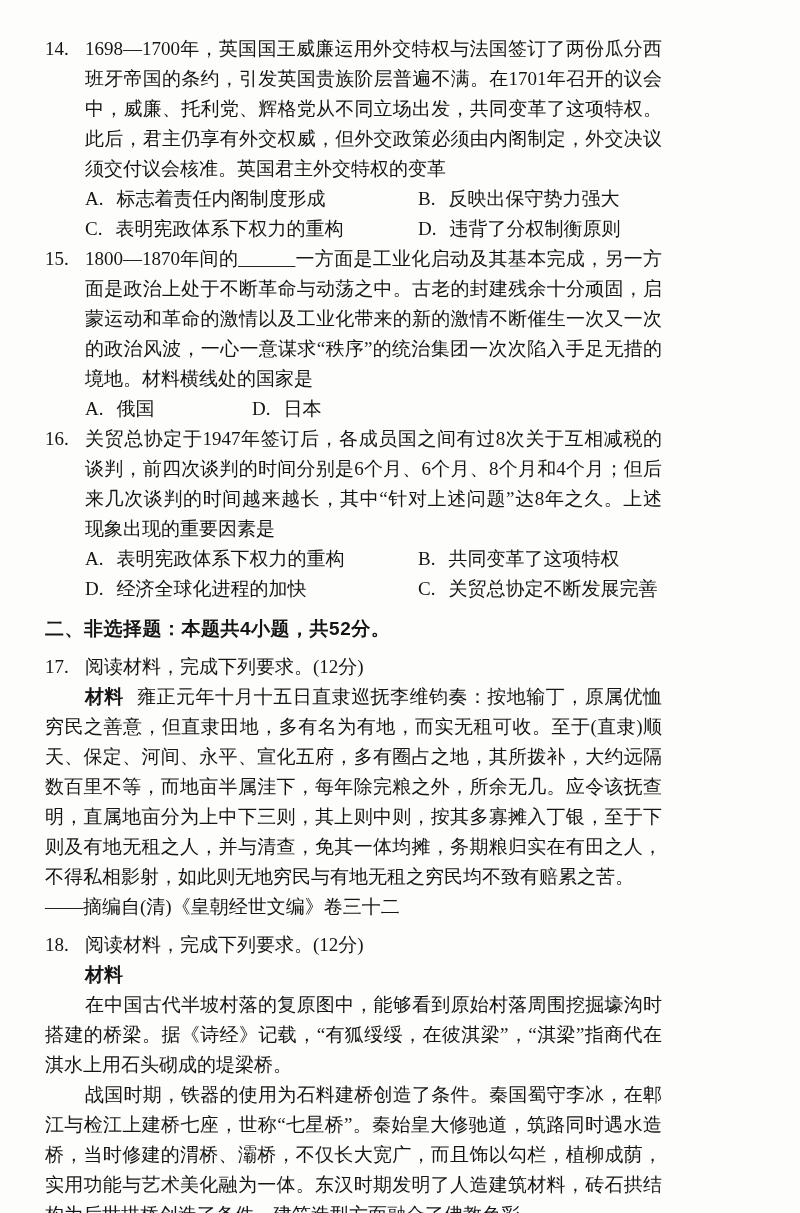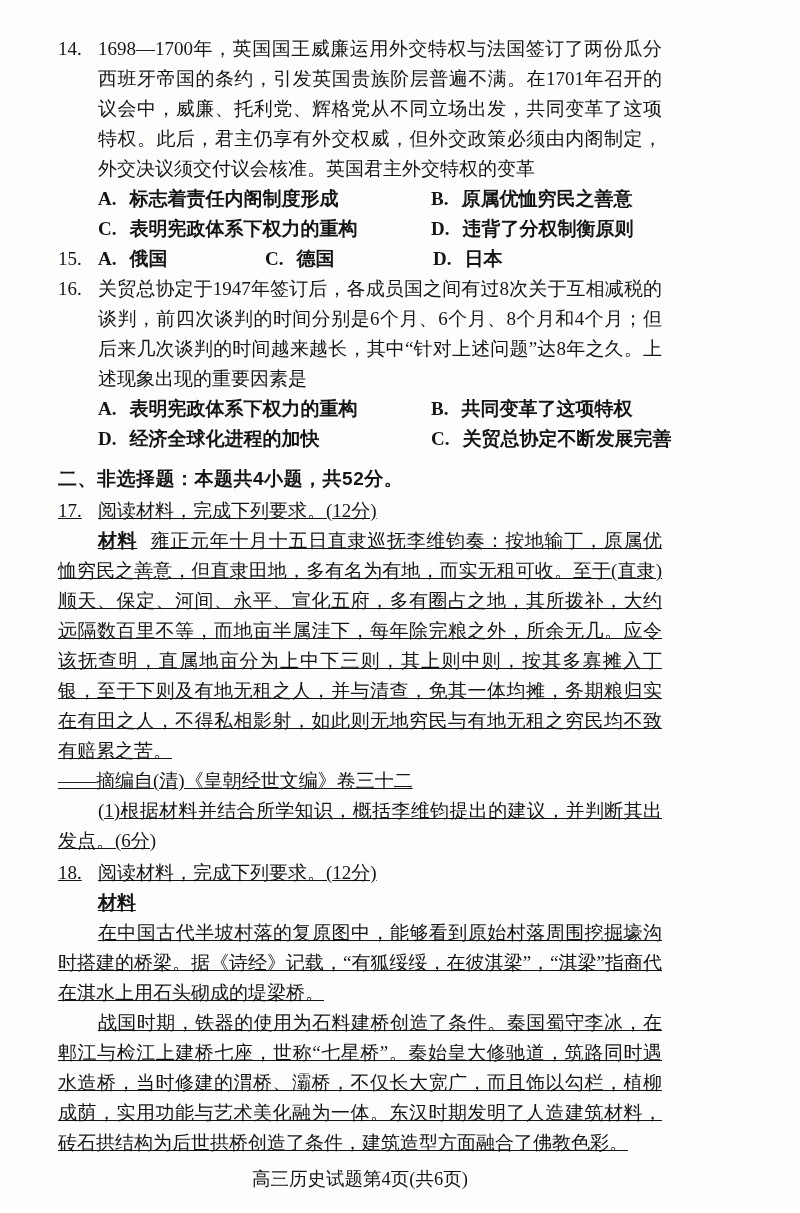--- a/index.html
+++ b/index.html
@@ -6,83 +6,83 @@
   body {
     width: 800px; height: 1213px;
     background: #fdfdfc;
     color: #151515;
     font-family: "Liberation Serif", "DejaVu Serif", serif;
     overflow: hidden;
   }
   .page {
     box-sizing: border-box;
     width: 692px; height: 1213px;
-    padding: 34px 30px 0 58px;
+    padding: 34px 30px 0 45px;
     font-size: 19px;
     line-height: 30px;
     text-align: justify;
   }
   .q { display: flex; align-items: flex-start; }
   .qnum { flex: 0 0 40px; white-space: nowrap; }
   .qbody { flex: 1 1 auto; min-width: 0; }
   .opts2 { display: grid; grid-template-columns: 333px 1fr; }
   .opts4 { display: grid; grid-template-columns: 167px 168px 162px 1fr; }
-  .opt { white-space: nowrap; font-weight: bold; }
+  .opt { white-space: nowrap; }
   .olabel { display: inline-block; margin-right: 13px; }
   .section-header {
     font-family: "Liberation Sans", "DejaVu Sans", sans-serif;
     font-weight: bold;
     margin-top: 10px;
     letter-spacing: 0.5px;
   }
   .material-para { margin: 0; text-indent: 2.1em; }
   .material-label {
     font-family: "Liberation Sans", "DejaVu Sans", sans-serif;
     font-weight: bold;
     margin-right: 0.7em;
   }
   .material-label-line {
     font-family: "Liberation Sans", "DejaVu Sans", sans-serif;
     font-weight: bold;
     padding-left: 2.1em;
   }
   .attribution { text-indent: 0; }
   .subq { margin: 0; text-indent: 2.1em; }
-  .q17-block, .q18-block { margin-top: 2px; text-decoration: underline; }
+  .q17-block, .q18-block { margin-top: 8px; }
   .footer {
     text-align: center;
     margin-top: 6px;
     font-size: 18.5px;
   }
   p { margin: 0; }
 </style>
 </head>
 <body>
 
 <div class="page">
 
   <div class="q">
     <span class="qnum">14.</span>
     <div class="qbody">
       <div>1698—1700年，英国国王威廉运用外交特权与法国签订了两份瓜分西班牙帝国的条约，引发英国贵族阶层普遍不满。在1701年召开的议会中，威廉、托利党、辉格党从不同立场出发，共同变革了这项特权。此后，君主仍享有外交权威，但外交政策必须由内阁制定，外交决议须交付议会核准。英国君主外交特权的变革</div>
       <div class="opts2">
         <div class="opt"><span class="olabel">A.</span><span>标志着责任内阁制度形成</span></div>
-        <div class="opt"><span class="olabel">B.</span><span>原属优恤穷民之善意</span></div>
+        <div class="opt"><span class="olabel">B.</span><span>反映出保守势力强大</span></div>
         <div class="opt"><span class="olabel">C.</span><span>表明宪政体系下权力的重构</span></div>
         <div class="opt"><span class="olabel">D.</span><span>违背了分权制衡原则</span></div>
       </div>
     </div>
   </div>
 
   <div class="q">
     <span class="qnum">15.</span>
     <div class="qbody">
+      <div>1800—1870年间的______一方面是工业化启动及其基本完成，另一方面是政治上处于不断革命与动荡之中。古老的封建残余十分顽固，启蒙运动和革命的激情以及工业化带来的新的激情不断催生一次又一次的政治风波，一心一意谋求“秩序”的统治集团一次次陷入手足无措的境地。材料横线处的国家是</div>
       <div class="opts4">
         <div class="opt"><span class="olabel">A.</span><span>俄国</span></div>
-        <div class="opt"><span class="olabel">C.</span><span>德国</span></div>
         <div class="opt"><span class="olabel">D.</span><span>日本</span></div>
       </div>
     </div>
   </div>
 
   <div class="q">
     <span class="qnum">16.</span>
     <div class="qbody">
       <div>关贸总协定于1947年签订后，各成员国之间有过8次关于互相减税的谈判，前四次谈判的时间分别是6个月、6个月、8个月和4个月；但后来几次谈判的时间越来越长，其中“针对上述问题”达8年之久。上述现象出现的重要因素是</div>
       <div class="opts2">
@@ -96,21 +96,20 @@
 
   <div class="section-header">二、非选择题：本题共4小题，共52分。</div>
 
   <div class="q17-block">
     <div class="q">
       <span class="qnum">17.</span>
       <div class="qbody">阅读材料，完成下列要求。(12分)</div>
     </div>
     <p class="material-para"><span class="material-label">材料</span><span>雍正元年十月十五日直隶巡抚李维钧奏：按地输丁，原属优恤穷民之善意，但直隶田地，多有名为有地，而实无租可收。至于(直隶)顺天、保定、河间、永平、宣化五府，多有圈占之地，其所拨补，大约远隔数百里不等，而地亩半属洼下，每年除完粮之外，所余无几。应令该抚查明，直属地亩分为上中下三则，其上则中则，按其多寡摊入丁银，至于下则及有地无租之人，并与清查，免其一体均摊，务期粮归实在有田之人，不得私相影射，如此则无地穷民与有地无租之穷民均不致有赔累之苦。</span></p>
     <p class="attribution">——摘编自(清)《皇朝经世文编》卷三十二</p>
-    <p class="subq">(1)根据材料并结合所学知识，概括李维钧提出的建议，并判断其出发点。(6分)</p>
   </div>
 
   <div class="q18-block">
     <div class="q">
       <span class="qnum">18.</span>
       <div class="qbody">阅读材料，完成下列要求。(12分)</div>
     </div>
     <div class="material-label-line">材料</div>
     <p class="material-para">在中国古代半坡村落的复原图中，能够看到原始村落周围挖掘壕沟时搭建的桥梁。据《诗经》记载，“有狐绥绥，在彼淇梁”，“淇梁”指商代在淇水上用石头砌成的堤梁桥。</p>
     <p class="material-para">战国时期，铁器的使用为石料建桥创造了条件。秦国蜀守李冰，在郫江与检江上建桥七座，世称“七星桥”。秦始皇大修驰道，筑路同时遇水造桥，当时修建的渭桥、灞桥，不仅长大宽广，而且饰以勾栏，植柳成荫，实用功能与艺术美化融为一体。东汉时期发明了人造建筑材料，砖石拱结构为后世拱桥创造了条件，建筑造型方面融合了佛教色彩。</p>

